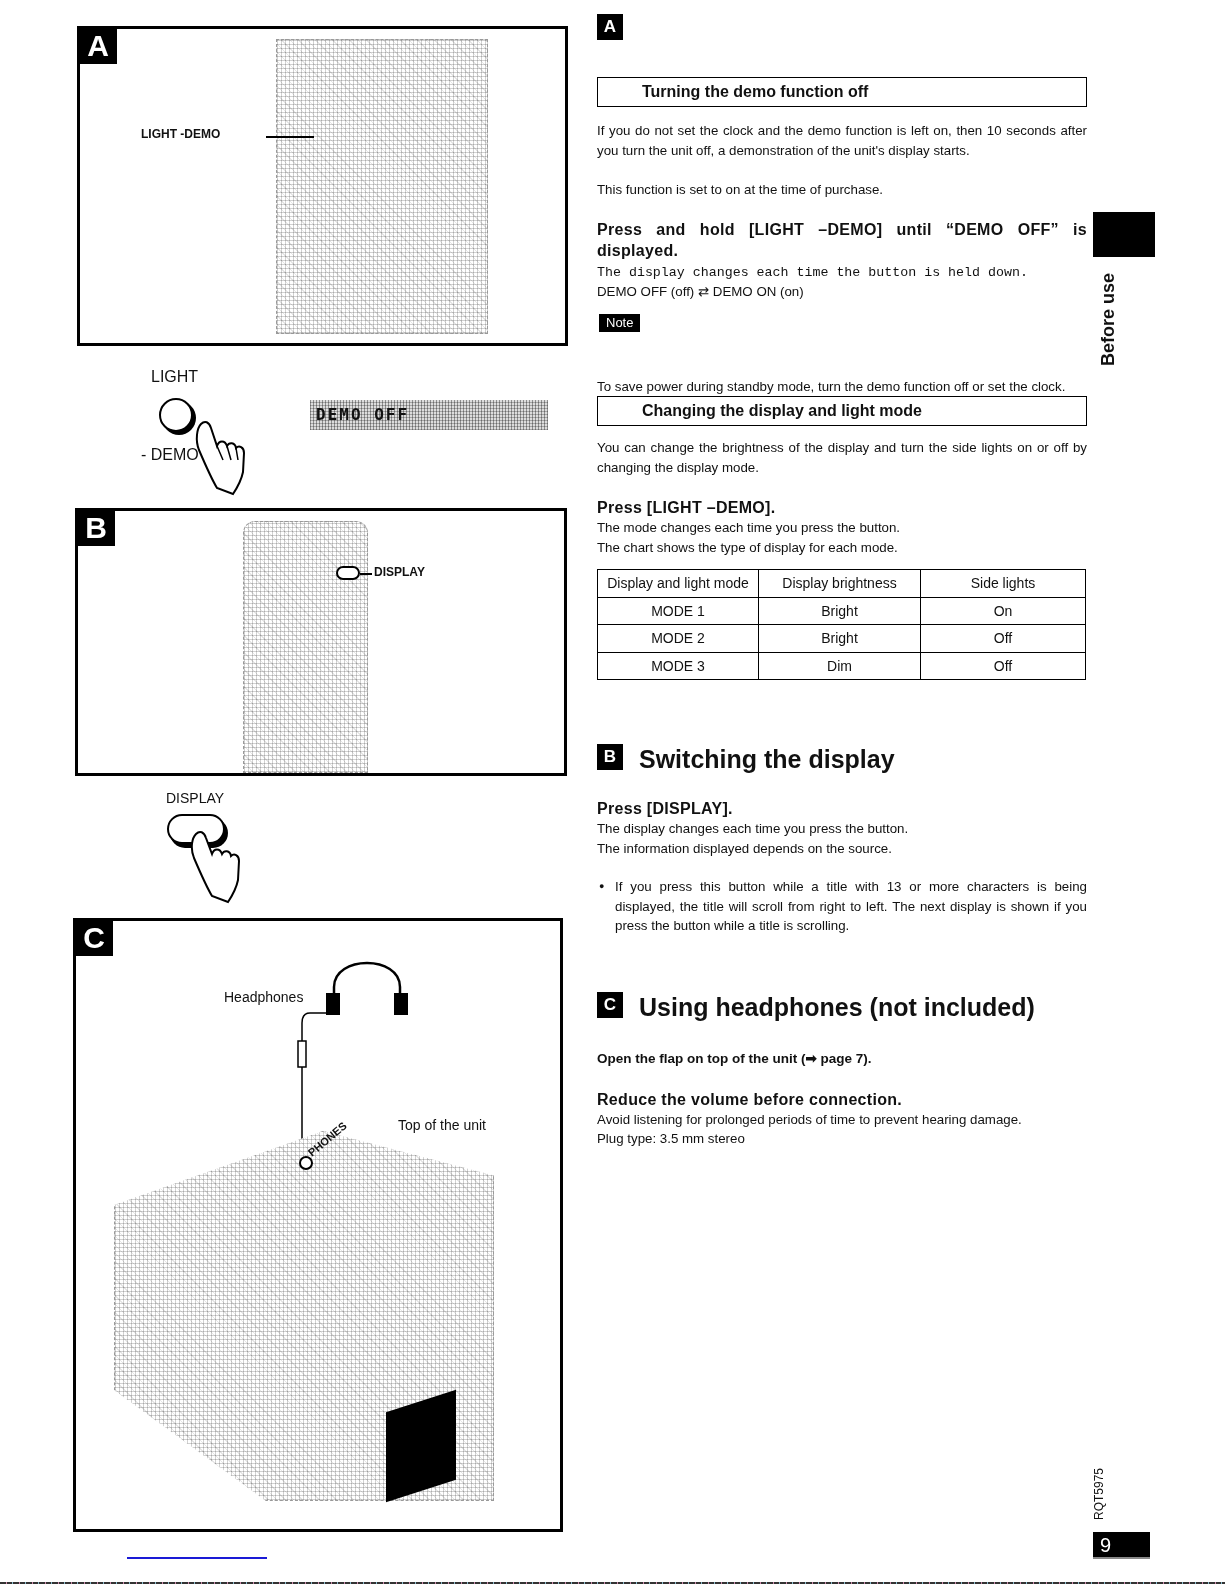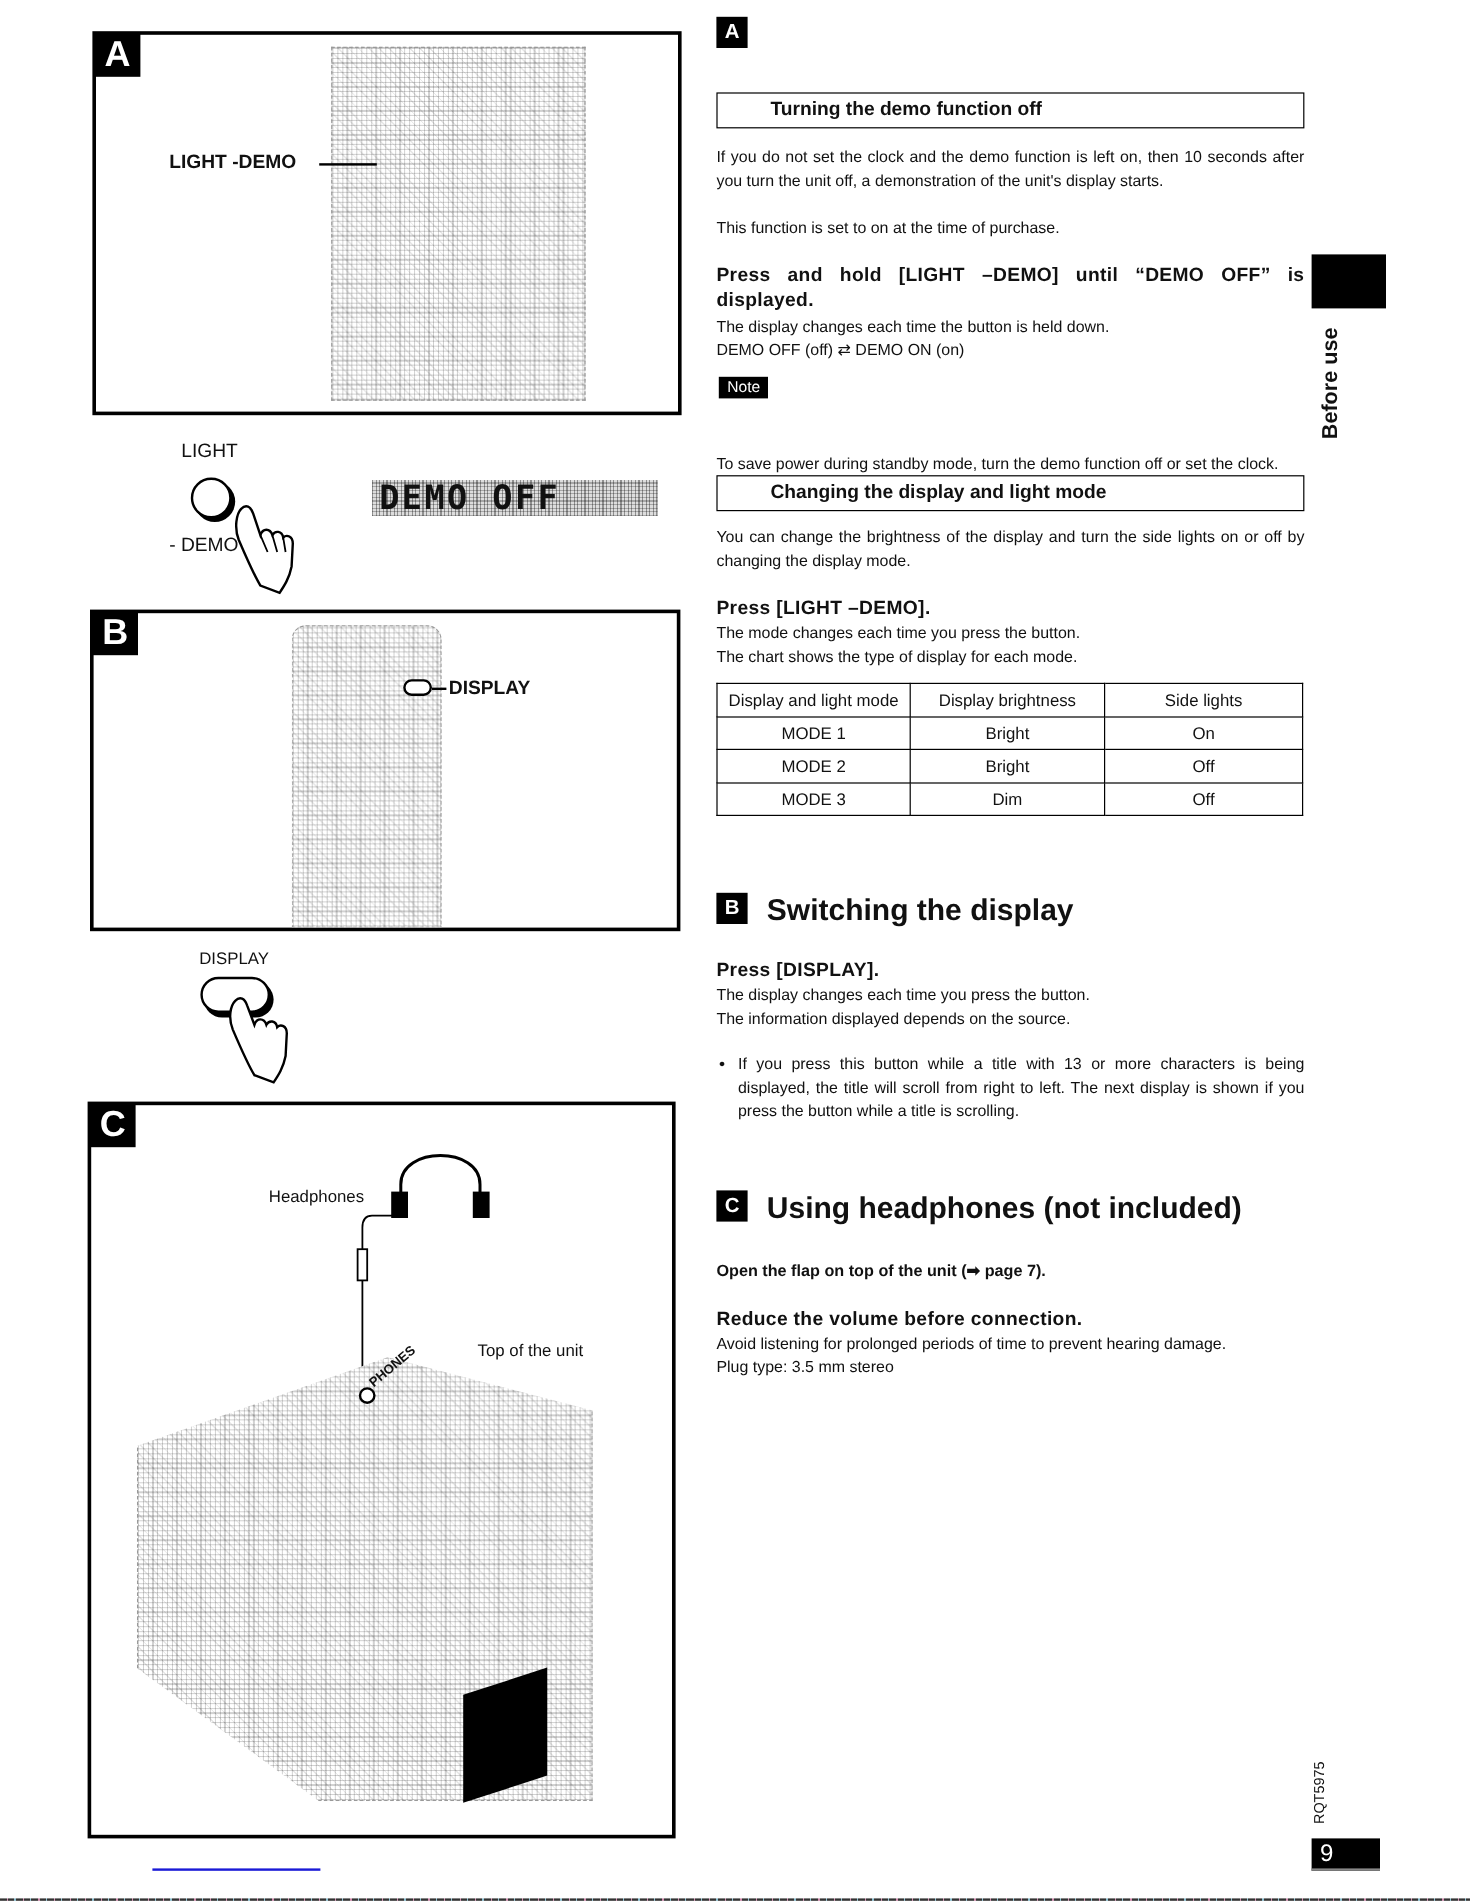--- a/index.html
+++ b/index.html
@@ -11,31 +11,31 @@
   .panel-tag { position: absolute; left: -1px; top: -1px; background: #000; color: #fff;
     font-family: "Liberation Sans", sans-serif; font-weight: bold; font-size: 30px;
     width: 38px; height: 36px; line-height: 36px; text-align: center; }
   .device { position: absolute;
     background-color: #fff;
     background-image:
       repeating-linear-gradient(0deg, rgba(0,0,0,0.18) 0 1px, transparent 1px 4px),
       repeating-linear-gradient(90deg, rgba(0,0,0,0.18) 0 1px, transparent 1px 4px),
       repeating-linear-gradient(45deg, rgba(0,0,0,0.10) 0 1px, transparent 1px 6px);
     border: 1px dashed #999; }
-  .callout { position: absolute; font-weight: bold; font-size: 16px; white-space: nowrap; }
+  .callout { position: absolute; font-weight: bold; font-size: 12px; white-space: nowrap; }
   .leader { position: absolute; height: 2px; background: #000; }
   .small-label { position: absolute; font-size: 16px; white-space: nowrap; }
   .btn-round { position: absolute; width: 34px; height: 34px; border: 2px solid #000; border-radius: 50%;
     box-shadow: 3px 3px 0 #000; background: #fff; }
   .btn-oval { position: absolute; width: 58px; height: 30px; border: 2px solid #000; border-radius: 15px;
     box-shadow: 3px 4px 0 #000; background: #fff; }
   .lcd { position: absolute; background-color: #ddd;
     background-image: repeating-linear-gradient(90deg, rgba(0,0,0,.35) 0 1px, transparent 1px 3px),
                       repeating-linear-gradient(0deg, rgba(0,0,0,.25) 0 1px, transparent 1px 3px);
-    font-family: "DejaVu Sans Mono", monospace; font-weight: bold; font-size: 28px; letter-spacing: 2px;
+    font-family: "DejaVu Sans Mono", monospace; font-weight: bold; font-size: 16px; letter-spacing: 2px;
     color: #111; padding-left: 6px; line-height: 30px; }
 
   
   .col { position: absolute; left: 597px; width: 490px; font-size: 13.3px; line-height: 19.5px; }
   .h1 { position: absolute; display: flex; align-items: flex-end; font-weight: bold; font-size: 25px; white-space: nowrap; }
   .h1 .tag { display: inline-block; background: #000; color: #fff; font-size: 17px; width: 26px; height: 26px;
     line-height: 26px; text-align: center; margin-right: 16px; margin-bottom: 4px; }
   .subbox { position: absolute; border: 1.5px solid #000; height: 30px; font-weight: bold; font-size: 16px;
     line-height: 27px; padding-left: 44px; }
   .para { position: absolute; text-align: justify; }
@@ -112,21 +112,21 @@
 <div class="h1" style="left:597px; top:14px;">
   <span class="tag">A</span>
 </div>
 
 <div class="subbox" style="left:597px; top:77px; width:490px;">Turning the demo function off</div>
 
 <div class="para col" style="top:121px;">If you do not set the clock and the demo function is left on, then 10 seconds after you turn the unit off, a demonstration of the unit's display starts.</div>
 <div class="para col" style="top:180px;">This function is set to on at the time of purchase.</div>
 
 <div class="step col" style="top:219px; text-align:justify;">Press and hold [LIGHT –DEMO] until “DEMO OFF” is displayed.</div>
-<div class="para col" style="top:263px;">The display changes each time the button is held down.</div>
+<div class="para col" style="top:263px;font-family:Liberation Mono, monospace;">The display changes each time the button is held down.</div>
 <div class="para col" style="top:282px;">DEMO OFF (off) ⇄ DEMO ON (on)</div>
 
 <div class="note-tag" style="left:599px; top:314px;">Note</div>
 <div class="para col" style="top:341px;margin-top:36px;">To save power during standby mode, turn the demo function off or set the clock.</div>
 
 <div class="subbox" style="left:597px; top:396px; width:490px;">Changing the display and light mode</div>
 
 <div class="para col" style="top:438px;">You can change the brightness of the display and turn the side lights on or off by changing the display mode.</div>
 
 <div class="step col" style="top:497px;">Press [LIGHT –DEMO].</div>

